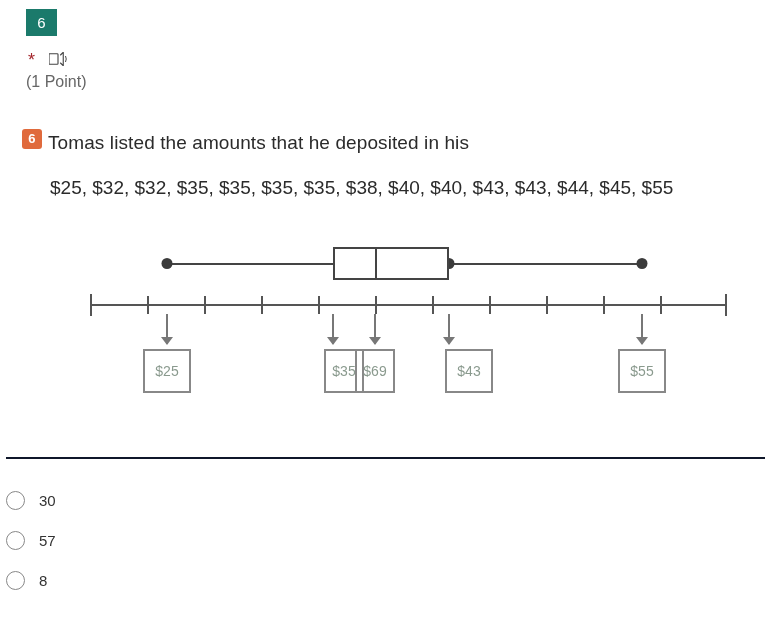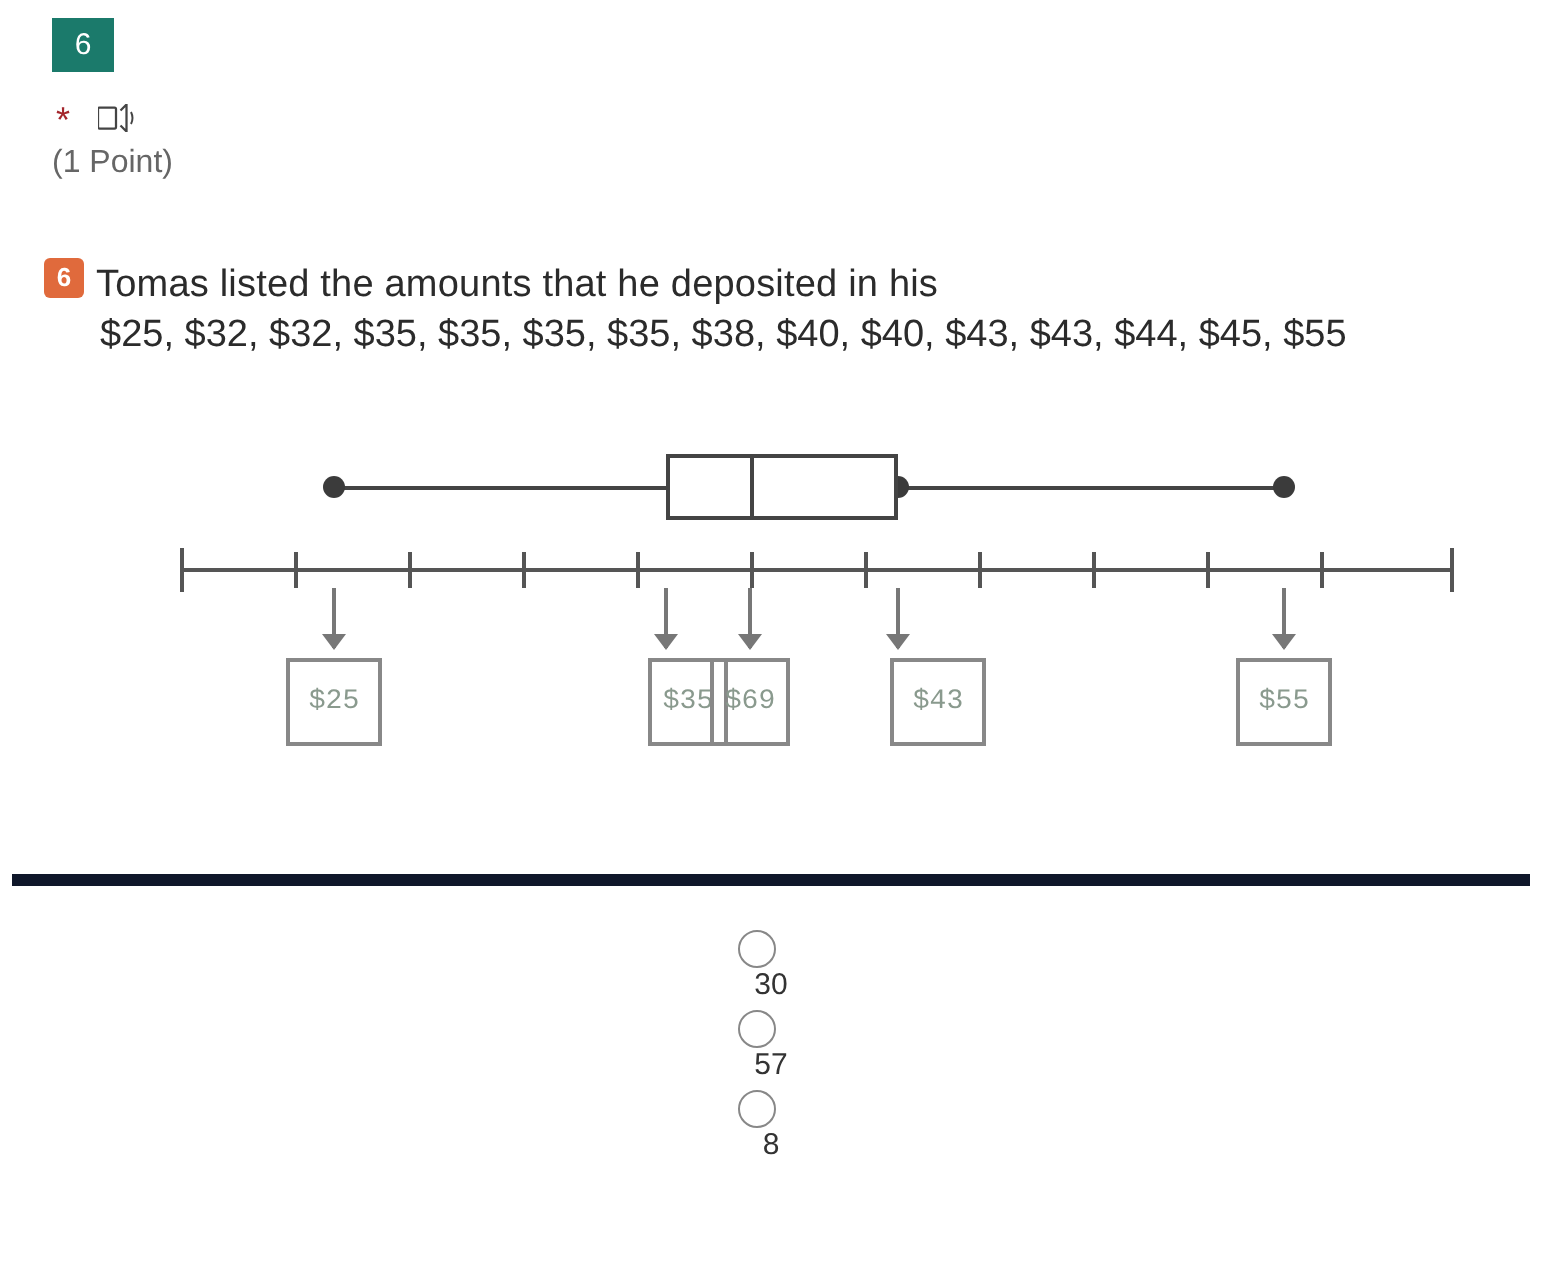--- a/index.html
+++ b/index.html
@@ -39,21 +39,21 @@
     color:#444;
   }
   .points {
     color: #666;
     font-size: 16px;
     margin-top: 2px;
   }
   .content-card {
     margin: 10px 6px 0 6px;
     background: #fff;
-    border-bottom: 6px solid #0f172a;
+    border-bottom: 2px solid #0f172a;
     padding: 14px 16px 28px 16px;
     color: #333;
   }
   .inner-qnum {
     display: inline-flex;
     align-items: center;
     justify-content: center;
     width: 20px;
     height: 20px;
     background: #e06a3c;
@@ -65,20 +65,21 @@
     margin-right: 6px;
   }
   .prompt {
     font-size: 19px;
     line-height: 1.45;
     color: #2b2b2b;
     letter-spacing: 0.1px;
   }
   .prompt-block { padding-left: 28px; }
   .data-list {
+    margin-top: 20px;
     padding-left: 28px;
     font-size: 19px;
     color: #2b2b2b;
   }
 
   
   .plot-area {
     position: relative;
     margin: 50px 10px 0 10px;
     height: 180px;
@@ -154,34 +155,32 @@
     top: 100px;
     width: 48px;
     height: 44px;
     border: 2px solid #888;
     display: flex;
     align-items: center;
     justify-content: center;
     font-size: 14px;
     color: #8a9a8e;
     transform: translateX(-50%);
-    font-family: Liberation Mono, monospace;
   }
   .value-box.small { width: 40px; }
 
   
   .options {
     padding: 22px 6px 6px 6px;
   }
   .option-row {
     display: flex;
     align-items: center;
     min-height: 40px;
     cursor: pointer;
-    flex-direction: column;
   }
   .radio-circle {
     width: 19px;
     height: 19px;
     border: 1.5px solid #888;
     border-radius: 50%;
     margin-right: 14px;
     flex-shrink: 0;
   }
   .option-label {

